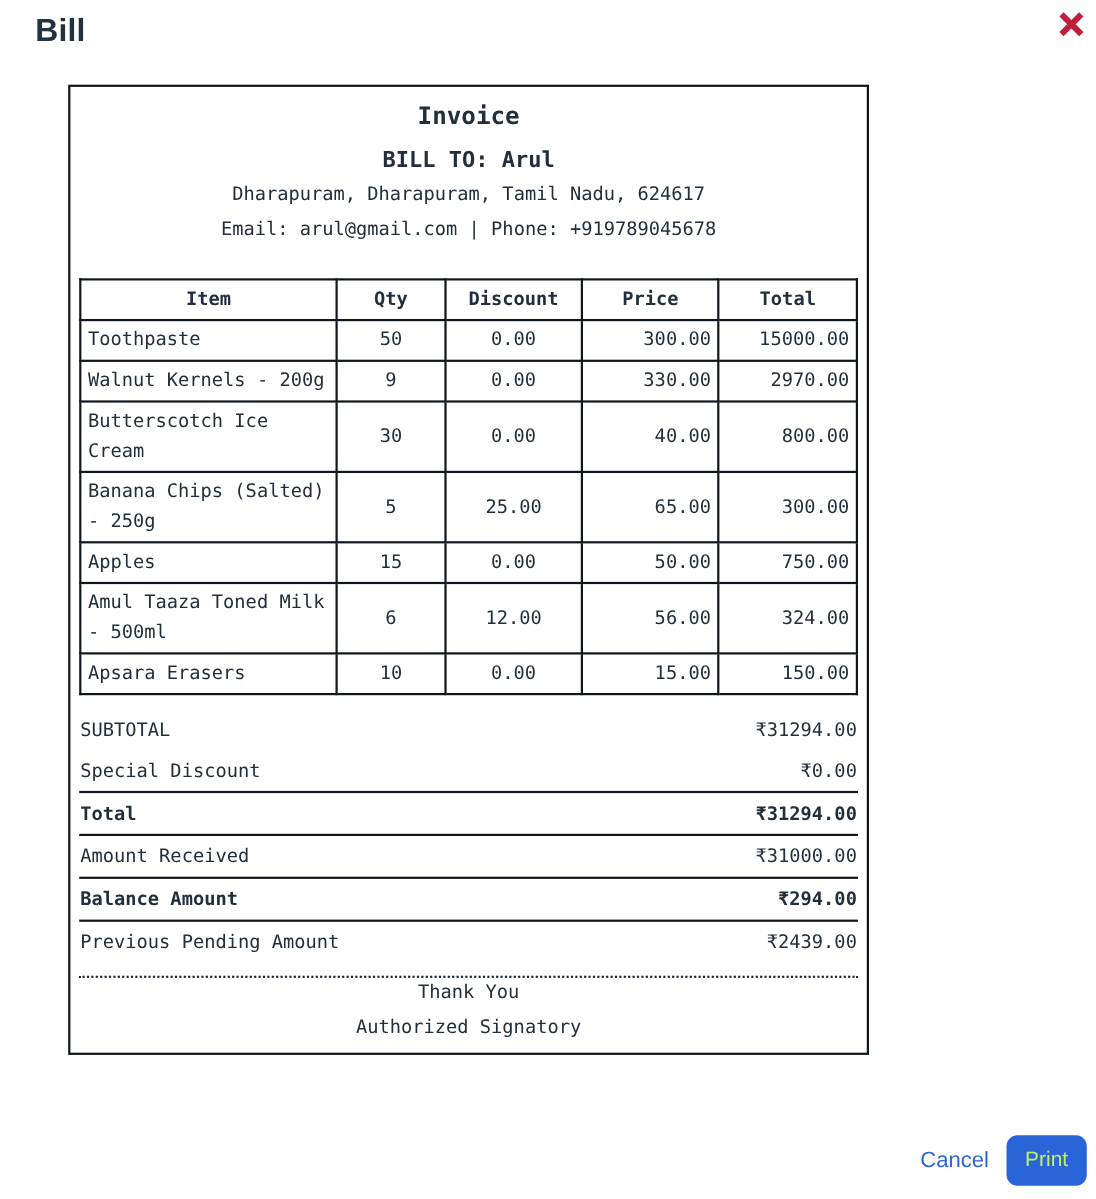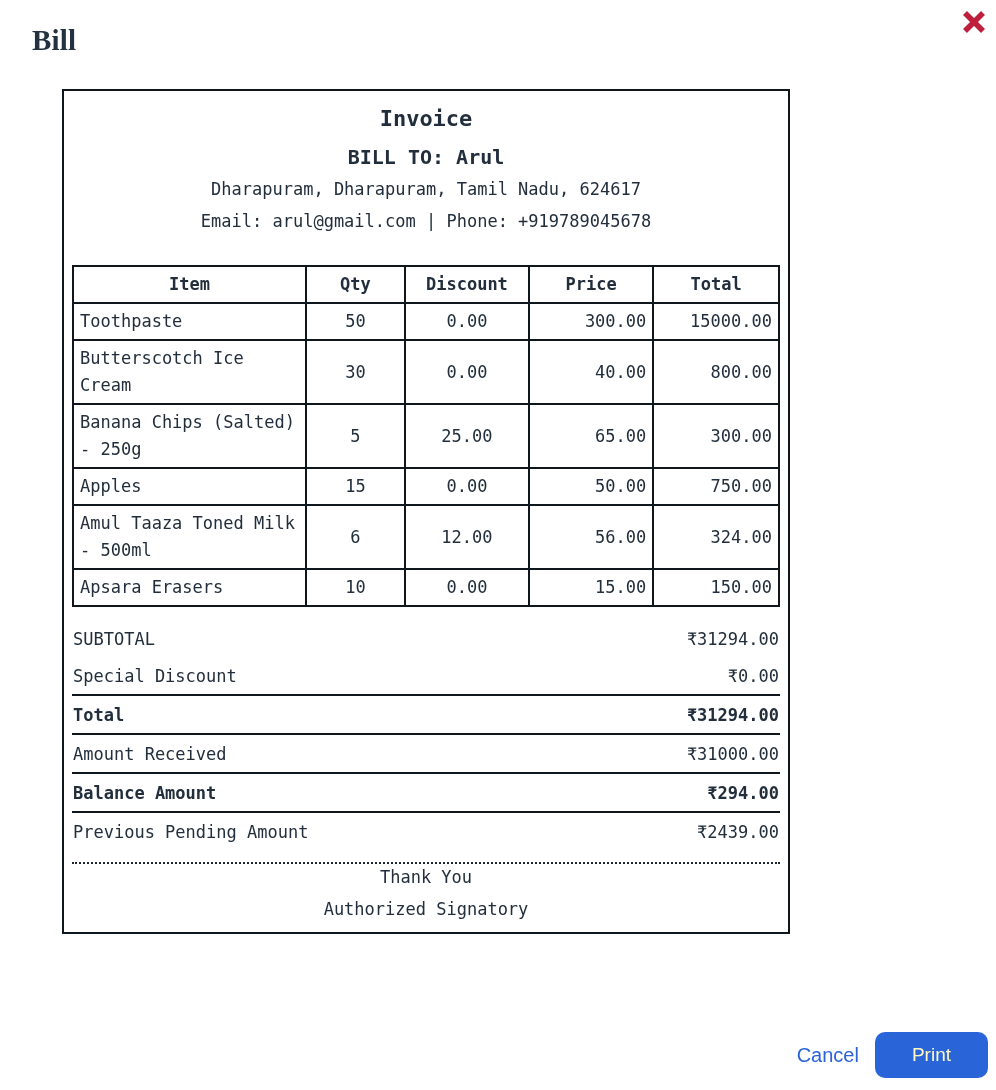--- a/index.html
+++ b/index.html
@@ -8,22 +8,22 @@
     width: 996px; height: 1090px;
     background: #ffffff;
     position: relative;
     overflow: hidden;
     color: #222e3c;
     font-family: "DejaVu Sans Mono", monospace;
   }
 
   
   .dlg-header {
-    padding: 24px 32px 0 32px;
-    font-family: Liberation Serif, serif;
+    padding: 12px 32px 0 32px;
+    font-family: Liberation Sans, sans-serif;
   }
   .dlg-title {
     margin: 0;
     font-size: 29px;
     font-weight: 700;
     color: #243140;
     letter-spacing: 0.2px;
   }
   .close-btn {
     position: absolute;
@@ -90,26 +90,26 @@
   .cancel-btn {
     background: none; border: none;
     color: #2a64d9;
     font-size: 20px;
     font-family: "Liberation Sans", sans-serif;
     cursor: pointer;
     padding: 4px 2px;
   }
   .print-btn {
     background: #2a64d9;
-    color: #fef9c3;
+    color: #bef264;
     border: none;
     border-radius: 10px;
     font-size: 19px;
     font-family: "Liberation Sans", sans-serif;
-    padding: 12px 37px;
+    padding: 12px 17px;
     cursor: pointer;
   }
 </style>
 </head>
 <body>
 
 <div class="dlg-header">
   <h1 class="dlg-title">Bill</h1>
 </div>
 
@@ -147,20 +147,27 @@
     </thead>
     <tbody>
         <tr>
           <td class="col-0">Toothpaste</td>
           <td class="col-1">50</td>
           <td class="col-2">0.00</td>
           <td class="col-3">300.00</td>
           <td class="col-4">15000.00</td>
         </tr>
         <tr>
+          <td class="col-0">Walnut Kernels - 200g</td>
+          <td class="col-1">9</td>
+          <td class="col-2">0.00</td>
+          <td class="col-3">330.00</td>
+          <td class="col-4">2970.00</td>
+        </tr>
+        <tr>
           <td class="col-0">Butterscotch Ice Cream</td>
           <td class="col-1">30</td>
           <td class="col-2">0.00</td>
           <td class="col-3">40.00</td>
           <td class="col-4">800.00</td>
         </tr>
         <tr>
           <td class="col-0">Banana Chips (Salted) - 250g</td>
           <td class="col-1">5</td>
           <td class="col-2">25.00</td>

